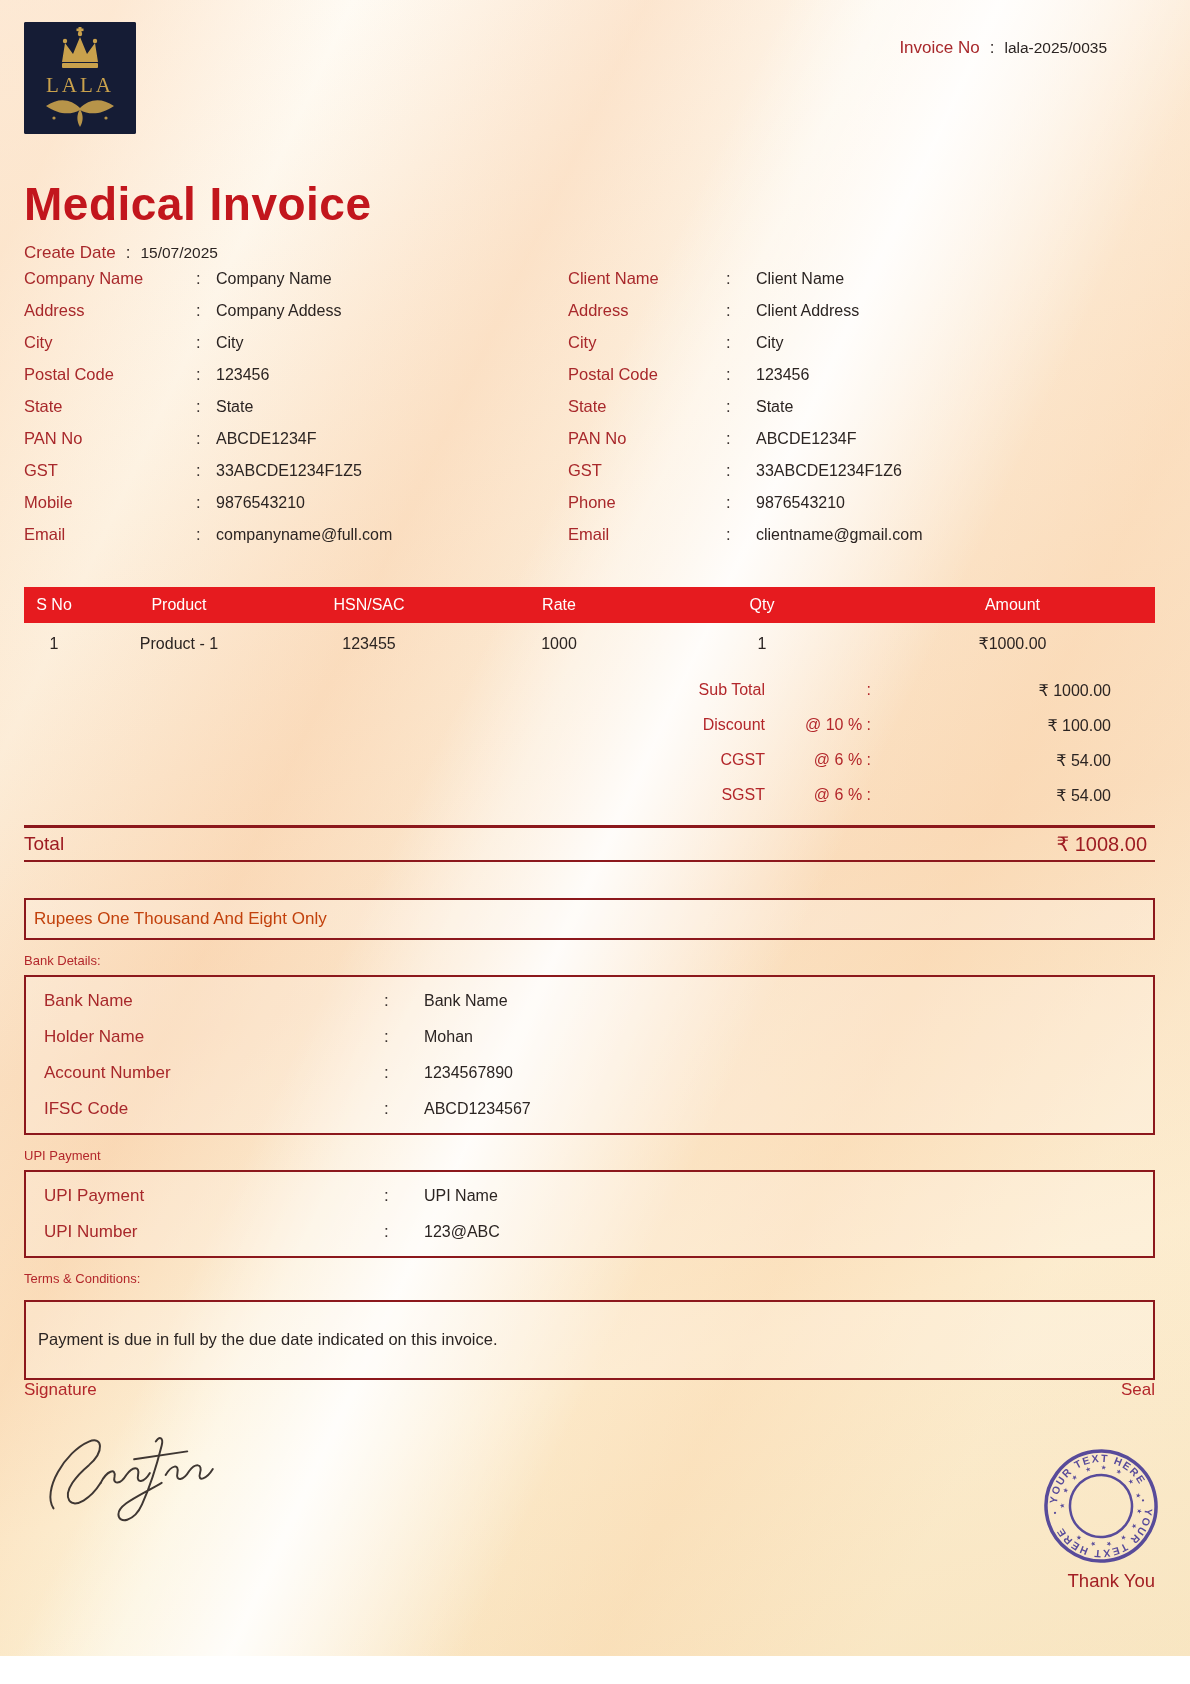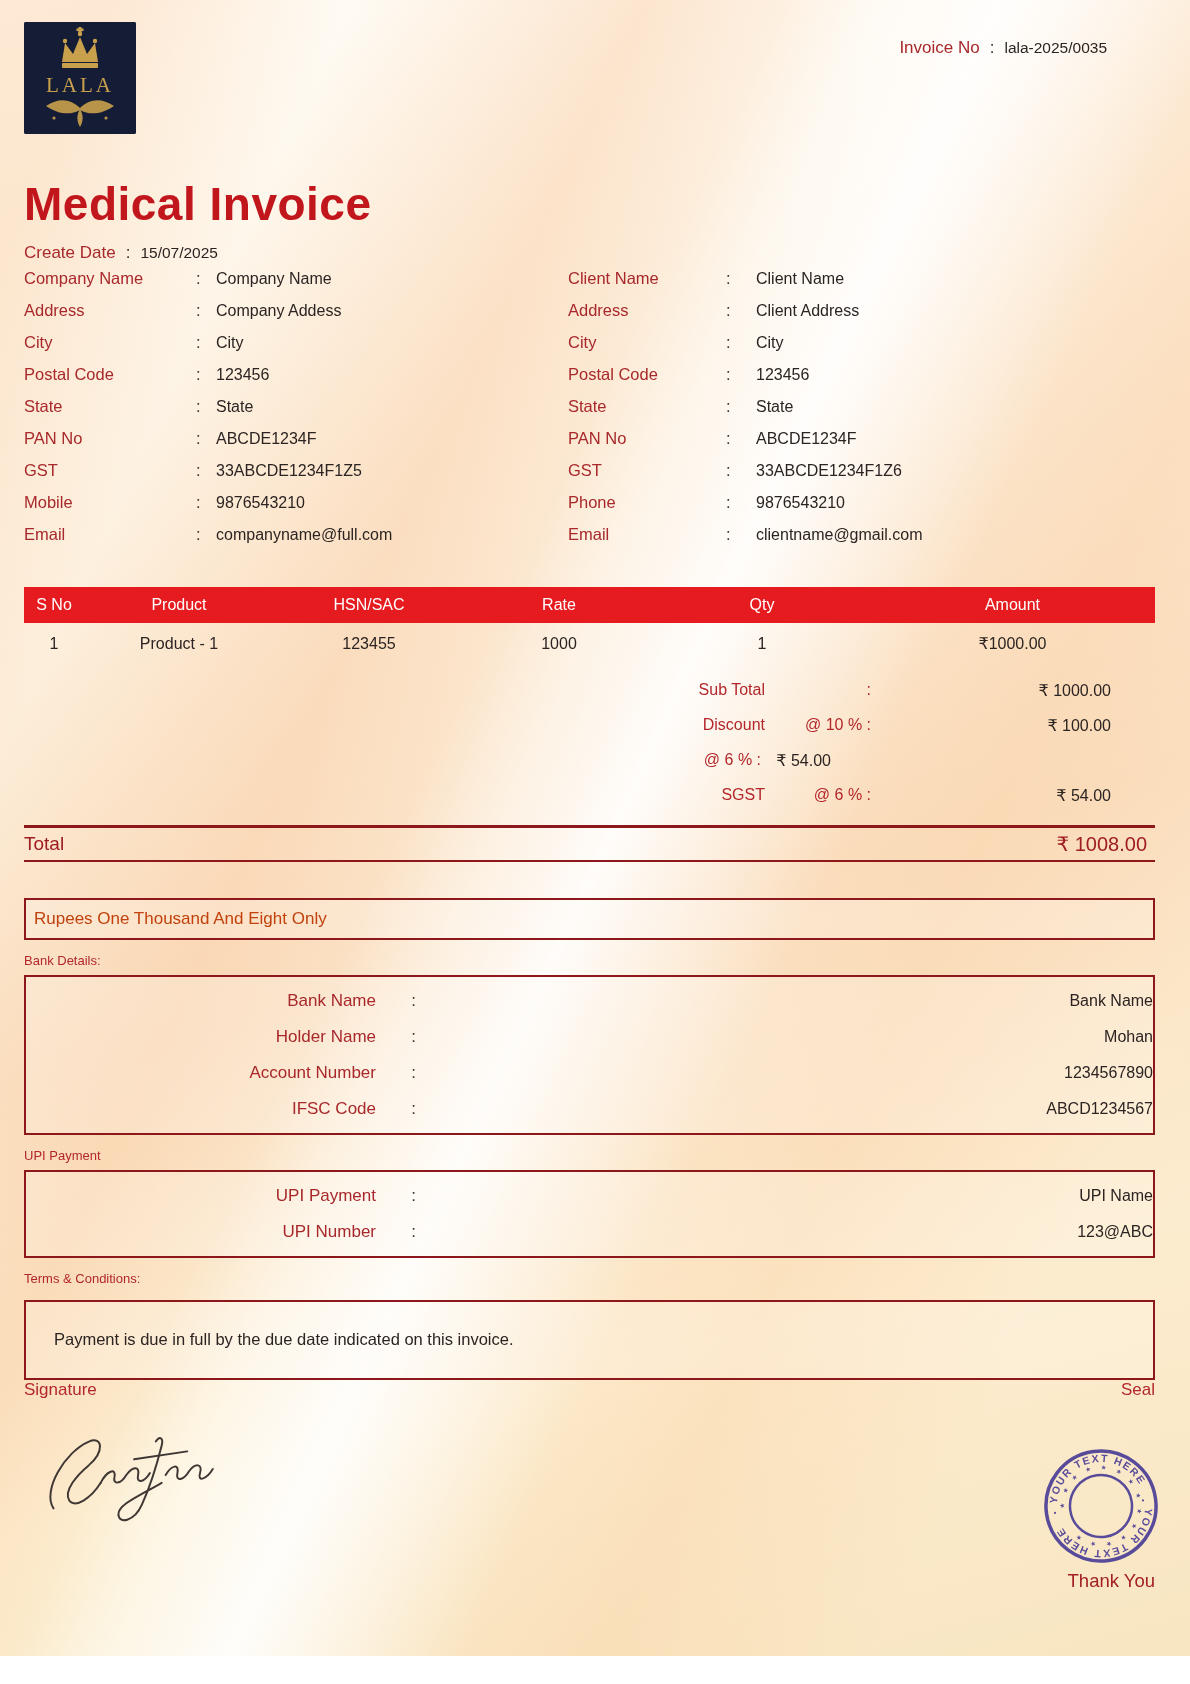--- a/index.html
+++ b/index.html
@@ -63,27 +63,27 @@
   .tot-row .tval{color:#2b2422;text-align:right;padding-right:44px;}
   .rule-thick{border:0;border-top:3px solid #8c181c;margin:12px 0 0 0;}
   .rule-thin{border:0;border-top:2px solid #8c181c;margin:0;}
   .total-row{display:flex;justify-content:space-between;align-items:center;height:32px;color:#9e1c22;}
   .total-row .t-label{font-size:19px;}
   .total-row .t-value{font-size:20px;padding-right:8px;}
 
   .box{border:2px solid #8c181c;background:rgba(255,252,246,0.25);}
   .words-box{margin-top:36px;padding:9px 8px;font-size:17px;color:#c2410c;}
   .sec-heading{margin-top:13px;font-size:13px;color:#b3272b;}
-  .detail-box{margin-top:7px;padding:6px 0;text-align:right;}
+  .detail-box{margin-top:7px;padding:6px 8px;}
   .box-row{display:grid;grid-template-columns:340px 40px 1fr;height:36px;align-items:center;padding-left:10px;font-size:17px;}
   .box-row .lab{color:#a8282b;}
   .box-row .sep{color:#3a3230;}
   .box-row .val{color:#2b2422;font-size:16px;}
 
-  .terms-box{margin-top:14px;height:80px;display:flex;align-items:center;padding-left:28px;font-size:16.5px;color:#2b2422;}
+  .terms-box{margin-top:14px;height:80px;display:flex;align-items:center;padding-left:12px;font-size:16.5px;color:#2b2422;}
 
   .footer-labels{display:flex;justify-content:space-between;font-size:17px;color:#b3272b;}
   .signature-wrap{margin-top:14px;margin-left:14px;width:210px;height:118px;}
   .seal-wrap{position:absolute;left:1041px;top:1446px;width:120px;height:120px;z-index:2;}
   .thankyou{margin-top:34px;text-align:right;font-size:18.5px;color:#a31f24;}
 </style>
 </head>
 <body>
 
 <div class="page">
@@ -248,20 +248,21 @@
           <span class="tlab">Sub Total</span>
           <span class="trate">:</span>
           <span class="tval">₹ 1000.00</span>
         </div>
       <div class="tot-row">
           <span class="tlab">Discount</span>
           <span class="trate">@ 10 % :</span>
           <span class="tval">₹ 100.00</span>
         </div>
       <div class="tot-row">
+          <span class="tlab">CGST</span>
           <span class="trate">@ 6 % :</span>
           <span class="tval">₹ 54.00</span>
         </div>
       <div class="tot-row">
           <span class="tlab">SGST</span>
           <span class="trate">@ 6 % :</span>
           <span class="tval">₹ 54.00</span>
         </div>
     </div>
 

